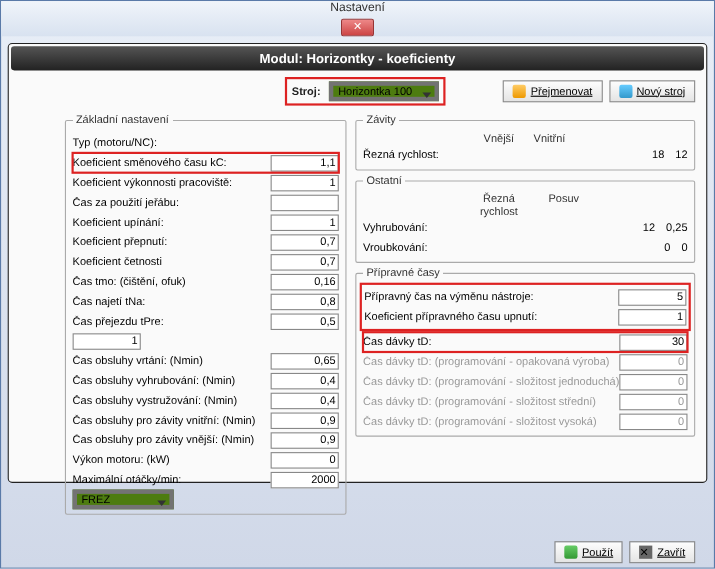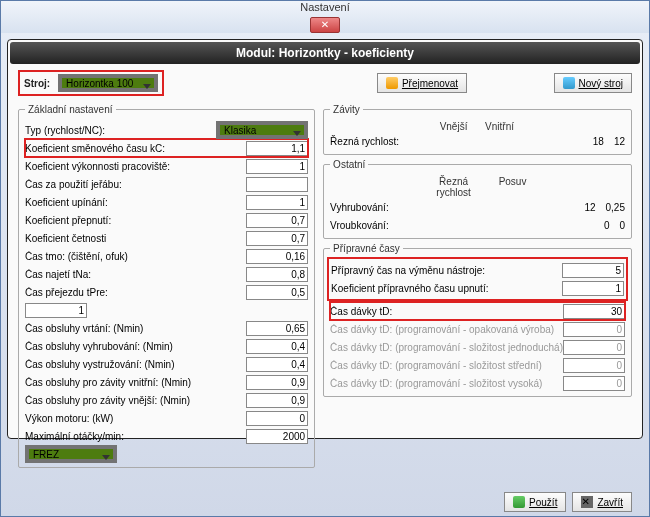--- a/index.html
+++ b/index.html
@@ -4,29 +4,29 @@
 <style>
 * { box-sizing: border-box; margin: 0; padding: 0; }
 body { font-family: Tahoma, Arial, sans-serif; font-size: 10px; background: #d4dce8; width: 650px; height: 517px; overflow: hidden; }
 .window { width: 650px; height: 517px; background: linear-gradient(#e8eef7, #d0d8e8); border: 1px solid #5a7aa8; }
 .titlebar { height: 32px; background: linear-gradient(#f0f4fa, #d8e2f0); display: flex; align-items: center; padding: 0 0; font-size: 11px; color: #333; flex-direction: column; }
 .titlebar .spacer { flex: 1; }
 .closebtn { width: 30px; height: 16px; background: linear-gradient(#e88, #c44); border: 1px solid #933; border-radius: 2px; color: #fff; text-align: center; line-height: 14px; font-size: 10px; }
 .outer { margin: 6px; border: 1px solid #222; border-radius: 4px; background: #fafafa; height: 400px; padding: 2px; }
 .banner { height: 22px; background: linear-gradient(#555, #222); color: #fff; font-weight: bold; text-align: center; line-height: 22px; font-size: 12px; border-radius: 3px; }
 .content { display: flex; flex-direction: column; padding: 6px 8px; height: 454px; }
-.toprow { display: flex; align-items: center; gap: 6px; justify-content: space-between; margin-bottom: 8px; }
+.toprow { display: flex; align-items: center; gap: 6px; justify-content: flex-end; margin-bottom: 8px; }
 .red-box { border: 2px solid #d22; padding: 2px 4px; display: inline-flex; align-items: center; gap: 8px; }
 .label { color: #222; }
 .select { border: 4px solid #737373; background: #4d7c0f; height: 18px; padding: 0 14px 0 4px; position: relative; min-width: 100px; display: inline-flex; align-items: center; }
 .select::after { content: ""; position: absolute; right: 3px; top: 6px; border-left: 4px solid transparent; border-right: 4px solid transparent; border-top: 5px solid #333; }
 .btn { border: 1px solid #888; background: linear-gradient(#fdfdfd, #e4e4e4); height: 20px; padding: 0 8px; display: inline-flex; align-items: center; gap: 4px; font-size: 10px; }
 .btn .ico { width: 12px; height: 12px; display: inline-block; }
 .columns { display: flex; gap: 8px; flex: 1; }
-.col-left { width: 310px; }
+.col-left { width: 310px; margin-left: 41px; }
 .col-right { flex: 1; display: flex; flex-direction: column; gap: 4px; }
 fieldset { border: 1px solid #aaa; border-radius: 2px; padding: 6px 6px 4px 6px; position: relative; }
 legend { font-size: 10px; padding: 0 3px; color: #333; }
 .row { display: flex; align-items: center; height: 18px; }
 .row .lbl { flex: 1; white-space: nowrap; overflow: hidden; text-overflow: ellipsis; }
 .row .val { width: 62px; border: 1px solid #888; background: #fff; height: 15px; text-align: right; padding: 0 2px; font-size: 10px; line-height: 13px; }
 .row .val.gray { color: #999; }
 .row.r-red { outline: 2px solid #d22; outline-offset: -1px; }
 .disabled { color: #999; }
 .hdr { display: flex; justify-content: center; gap: 10px; font-size: 10px; color: #333; padding-right: 2px; }
@@ -68,24 +68,21 @@
             <span class="ico ico-new"></span>
             <span style="text-decoration:underline">Nový stroj</span>
           </span>
       </div>
 
       <div class="columns">
         <div class="col-left">
           <fieldset>
             <legend>Základní nastavení</legend>
             <div class="row">
-                <span class="lbl">Typ (rychlost/NC):</span>
-                <span class="select" style="width:92px;min-width:92px">
-                  <span>Klasika</span>
-                </span>
+                <span class="lbl">Typ (motoru/NC):</span>
               </div>
             <div class="row r-red">
                 <span class="lbl"><span>Koeficient směnového času kC:</span></span>
                 <span class="val">1,1</span>
               </div>
             <div class="row">
                 <span class="lbl">Koeficient výkonnosti pracoviště:</span>
                 <span class="val">1</span>
               </div>
             <div class="row">

